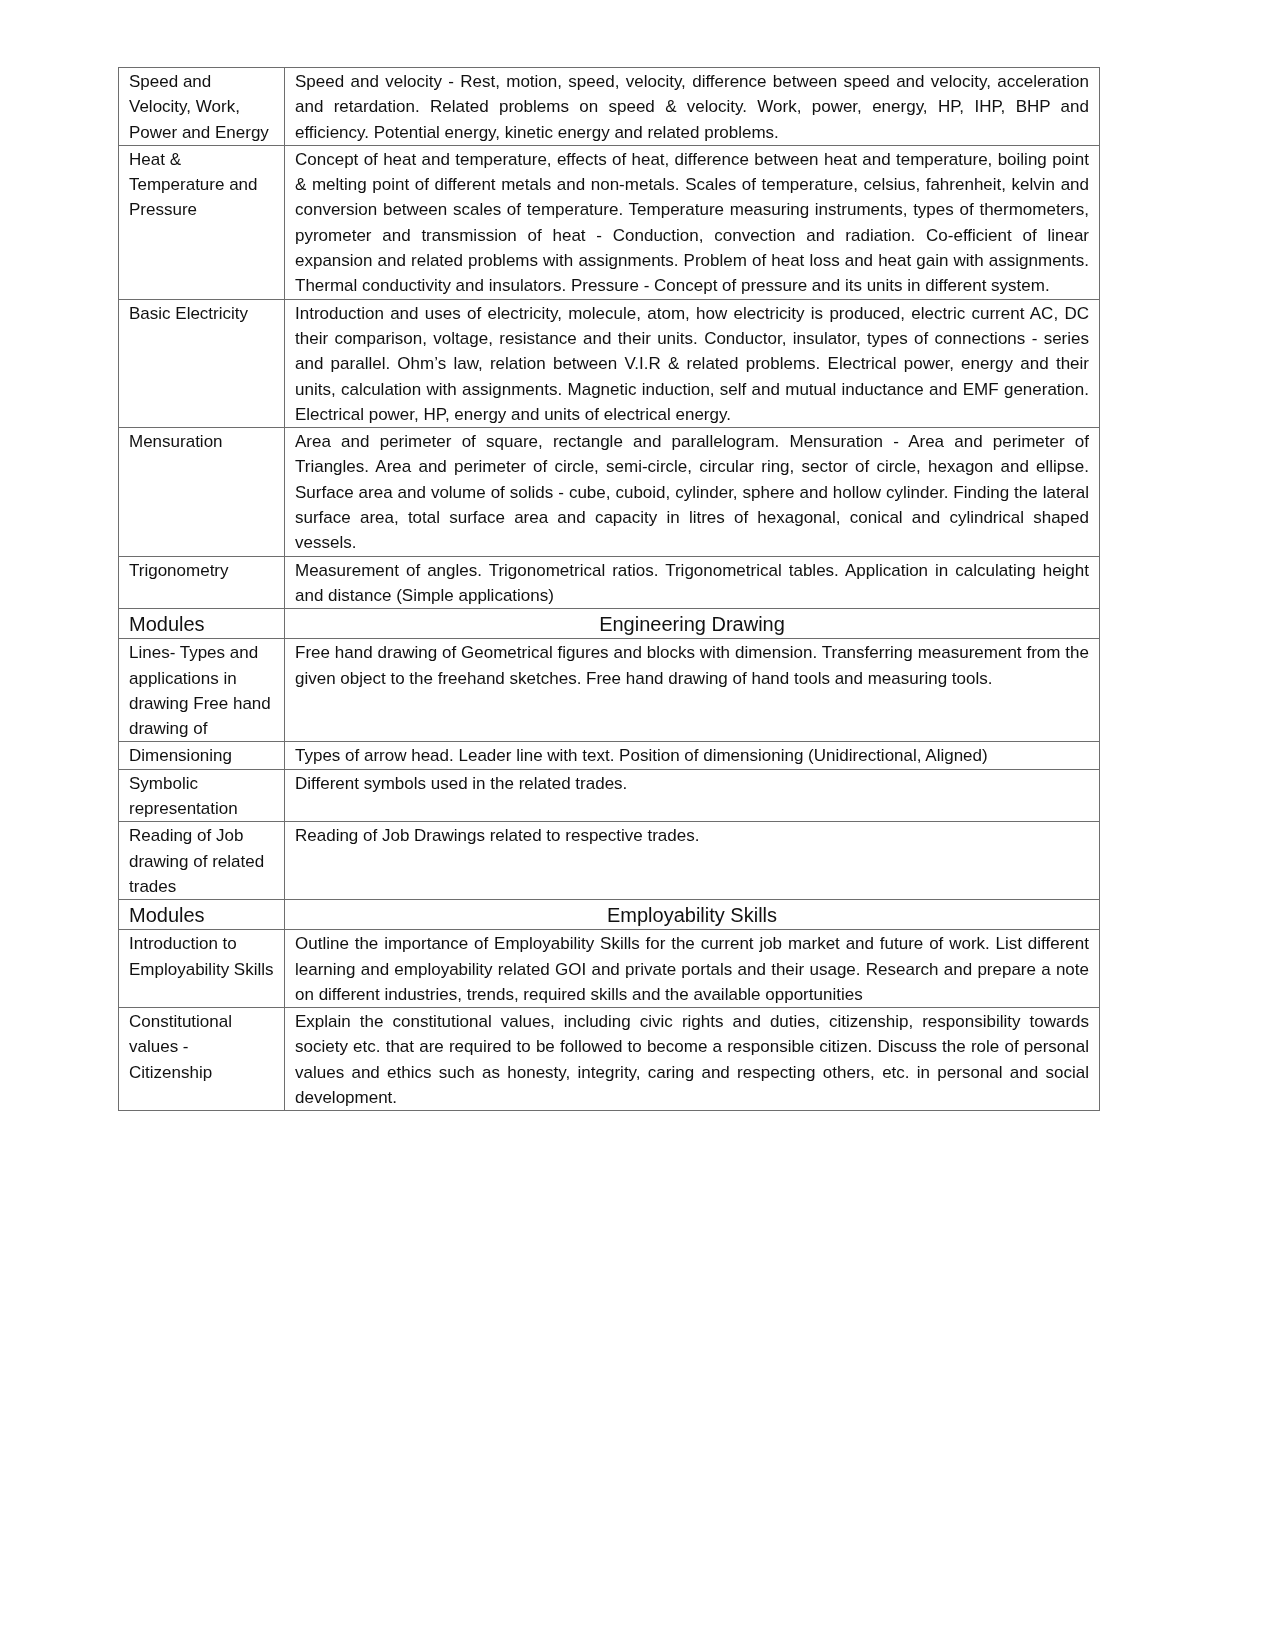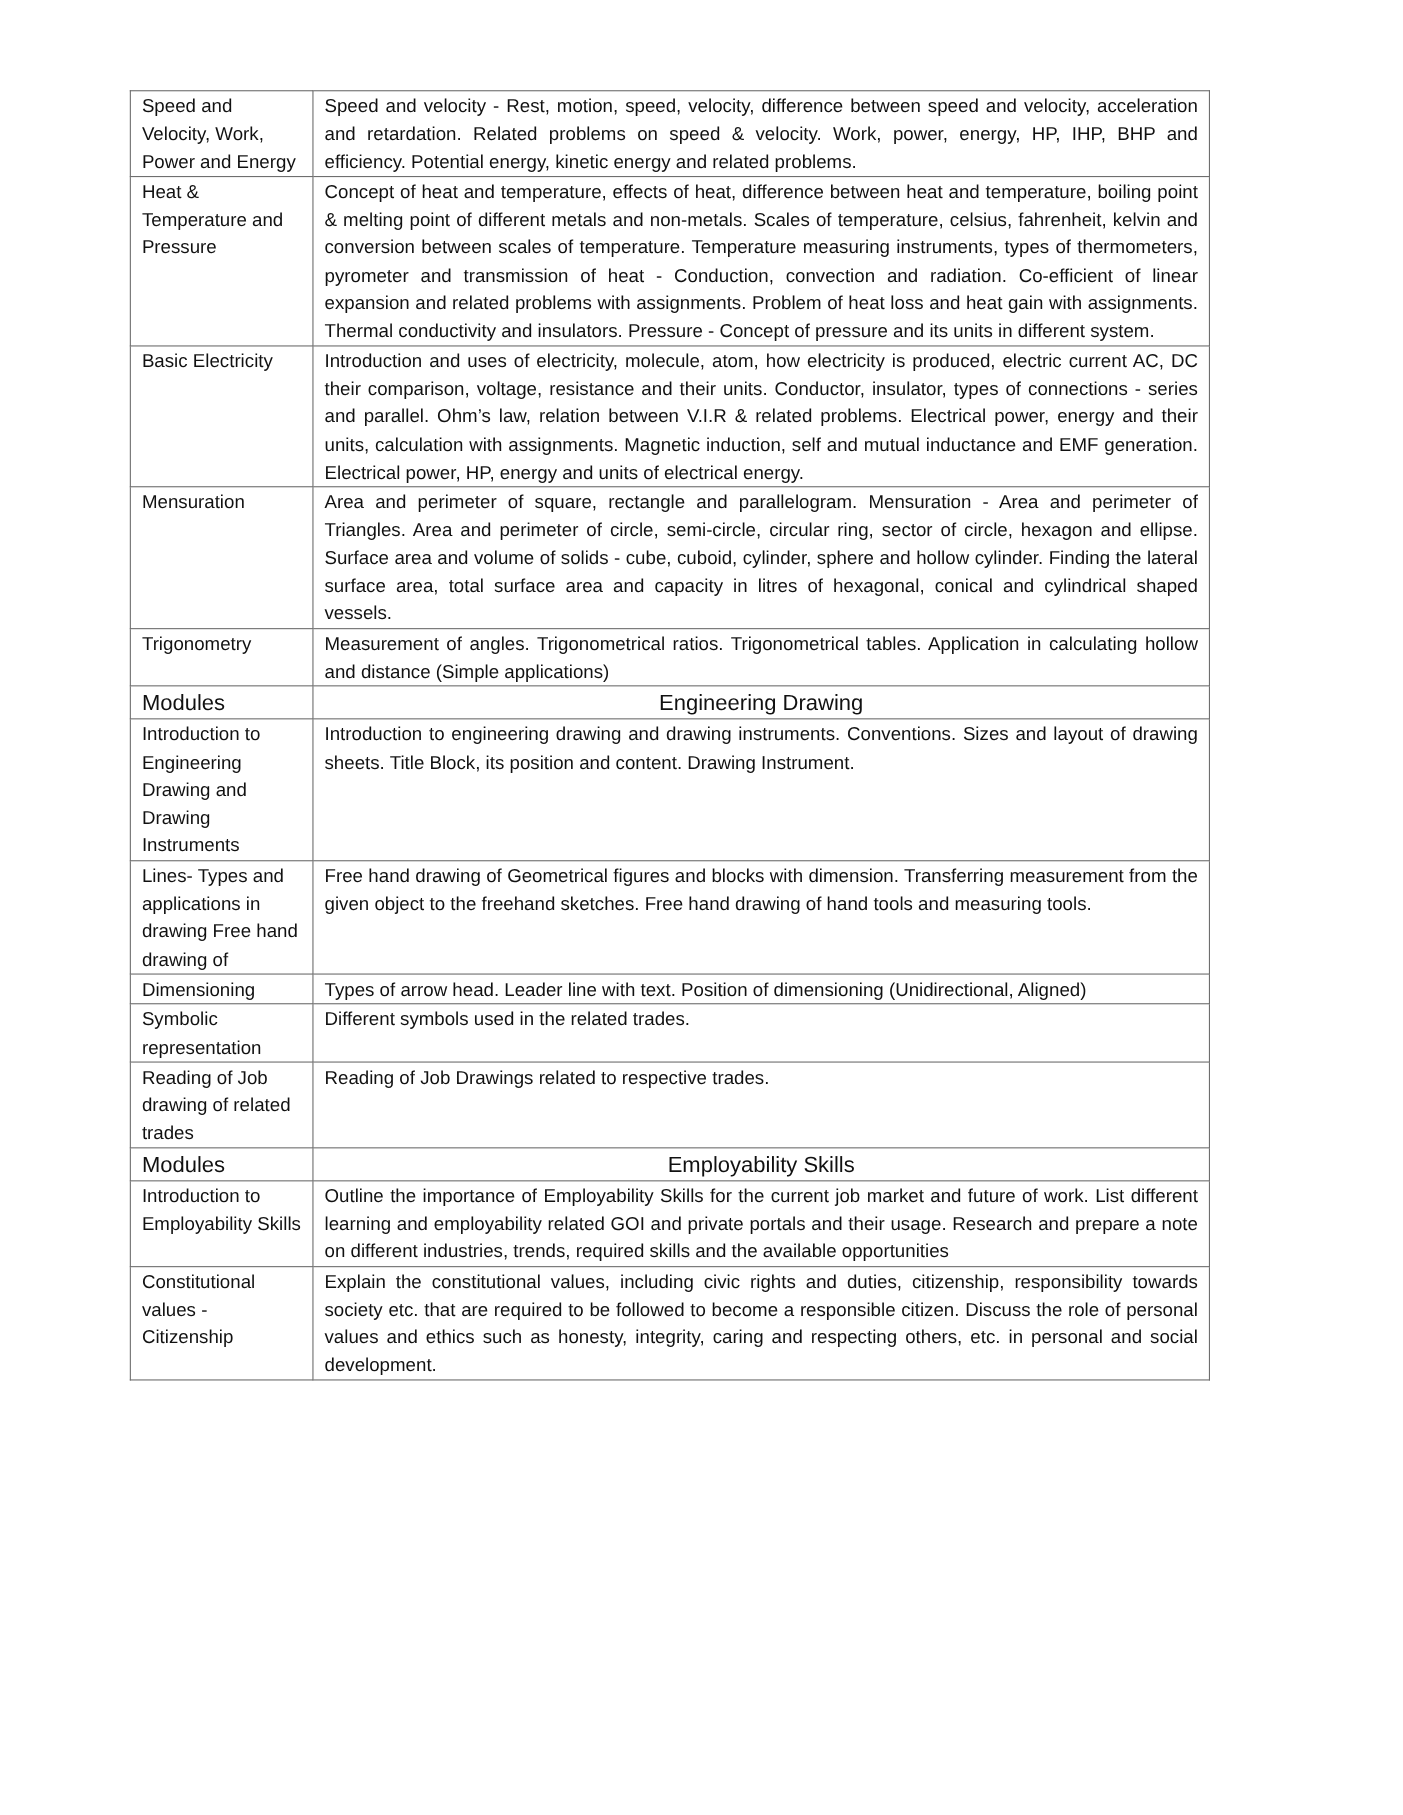--- a/index.html
+++ b/index.html
@@ -11,21 +11,21 @@
       width: 1275px;
       height: 1650px;
       position: relative;
       overflow: hidden;
       font-family: "Liberation Sans", "DejaVu Sans", sans-serif;
       color: #111111;
     }
     #syllabus-table {
       position: absolute;
       left: 118px;
-      top: 82px;
+      top: 67px;
       width: 982px;
       border-collapse: collapse;
       table-layout: fixed;
     }
     #syllabus-table td {
       border: 1.5px solid #6e6e6e;
       vertical-align: top;
       font-size: 17px;
       line-height: 25.3px;
       padding: 1px 10px 0 10px;
@@ -66,30 +66,26 @@
     <tr>
       <td class="module-col">Basic Electricity</td>
       <td class="desc-col">Introduction and uses of electricity, molecule, atom, how electricity is produced, electric current AC, DC their comparison, voltage, resistance and their units. Conductor, insulator, types of connections - series and parallel. Ohm’s law, relation between V.I.R &amp; related problems. Electrical power, energy and their units, calculation with assignments. Magnetic induction, self and mutual inductance and EMF generation. Electrical power, HP, energy and units of electrical energy.</td>
     </tr>
     <tr>
       <td class="module-col">Mensuration</td>
       <td class="desc-col">Area and perimeter of square, rectangle and parallelogram. Mensuration - Area and perimeter of Triangles. Area and perimeter of circle, semi-circle, circular ring, sector of circle, hexagon and ellipse. Surface area and volume of solids - cube, cuboid, cylinder, sphere and hollow cylinder. Finding the lateral surface area, total surface area and capacity in litres of hexagonal, conical and cylindrical shaped vessels.</td>
     </tr>
     <tr>
       <td class="module-col">Trigonometry</td>
-      <td class="desc-col">Measurement of angles. Trigonometrical ratios. Trigonometrical tables. Application in calculating hollow and distance (Simple applications)</td>
+      <td class="desc-col">Measurement of angles. Trigonometrical ratios. Trigonometrical tables. Application in calculating height and distance (Simple applications)</td>
     </tr>
 
     <tr class="section-header">
       <td class="module-col">Modules</td>
       <td class="desc-col">Engineering Drawing</td>
-    </tr>
-    <tr>
-      <td class="module-col">Introduction to Engineering Drawing and Drawing Instruments</td>
-      <td class="desc-col">Introduction to engineering drawing and drawing instruments. Conventions. Sizes and layout of drawing sheets. Title Block, its position and content. Drawing Instrument.</td>
     </tr>
     <tr>
       <td class="module-col">Lines- Types and applications in drawing Free hand drawing of</td>
       <td class="desc-col">Free hand drawing of Geometrical figures and blocks with dimension. Transferring measurement from the given object to the freehand sketches. Free hand drawing of hand tools and measuring tools.</td>
     </tr>
     <tr>
       <td class="module-col">Dimensioning</td>
       <td class="desc-col">Types of arrow head. Leader line with text. Position of dimensioning (Unidirectional, Aligned)</td>
     </tr>
     <tr>

